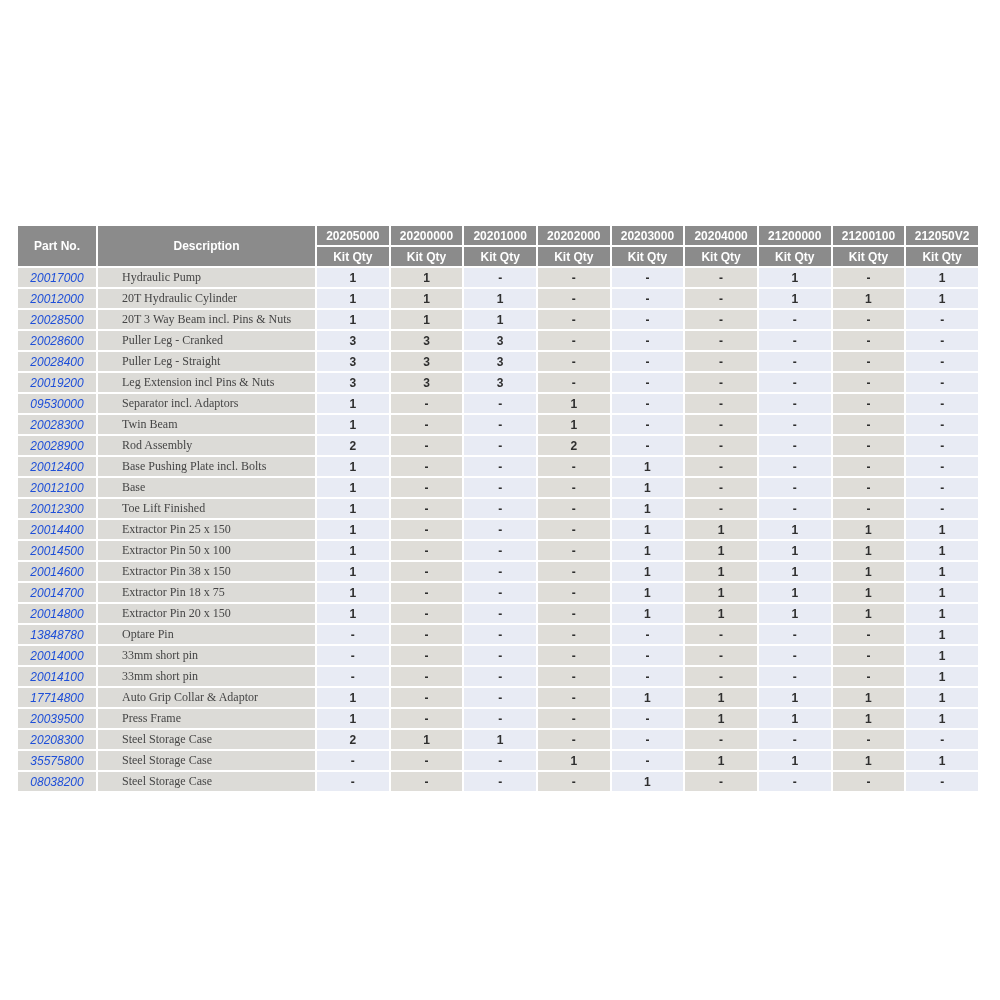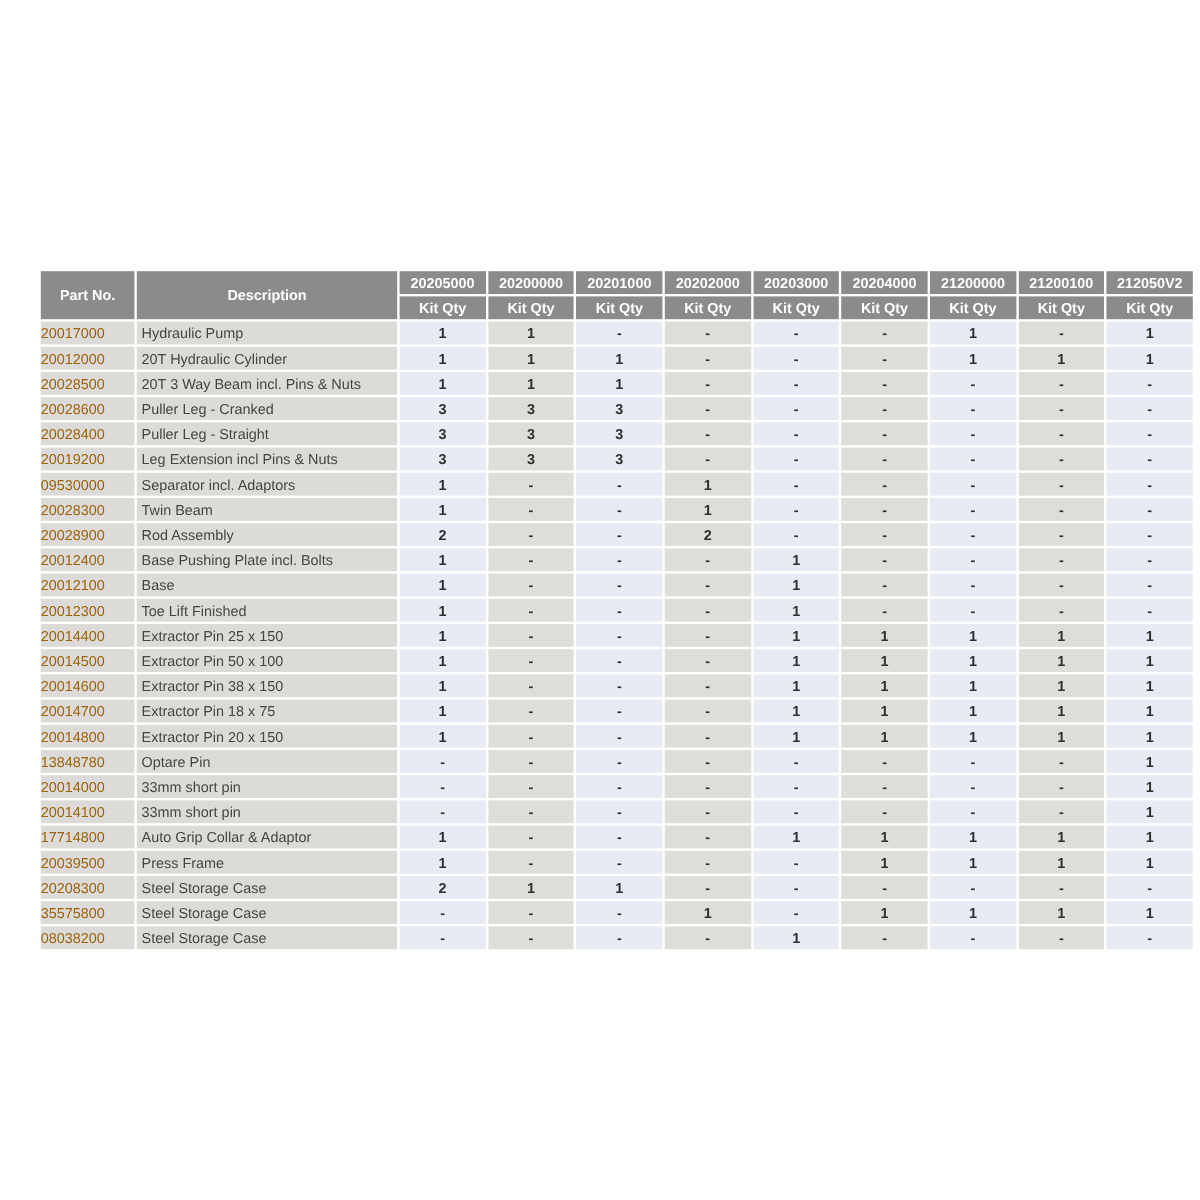--- a/index.html
+++ b/index.html
@@ -6,21 +6,21 @@
   .page {
     position: relative;
     width: 1000px;
     height: 1000px;
     background: #ffffff;
     font-family: "Liberation Sans", sans-serif;
     overflow: hidden;
   }
   .table-wrap {
     position: absolute;
-    left: 32px;
+    left: 16px;
     top: 224px;
     width: 964px;
   }
   table.kit-table {
     width: 100%;
     table-layout: fixed;
     border-collapse: separate;
     border-spacing: 2px;
     background: #ffffff;
   }
@@ -41,27 +41,30 @@
   td {
     height: 19px;
     font-size: 12px;
     padding: 0;
     white-space: nowrap;
     overflow: hidden;
     color: #3a3a3a;
   }
   td.part-cell {
     background: #dcdbd7;
-    color: #a16207;
+    text-align: center;
+    color: #1d4ed8;
+    font-style: italic;
   }
   td.desc-cell {
     background: #dcdbd7;
     text-align: left;
-    padding-left: 4px;
+    padding-left: 24px;
     color: #454545;
+    font-family: Liberation Serif, serif;
   }
   td.qty-cell {
     text-align: center;
     font-weight: bold;
     color: #2f2f2f;
   }
   td.qty-odd  { background: #e8ebf4; }
   td.qty-even { background: #dfddd8; }
 </style>
 </head>

